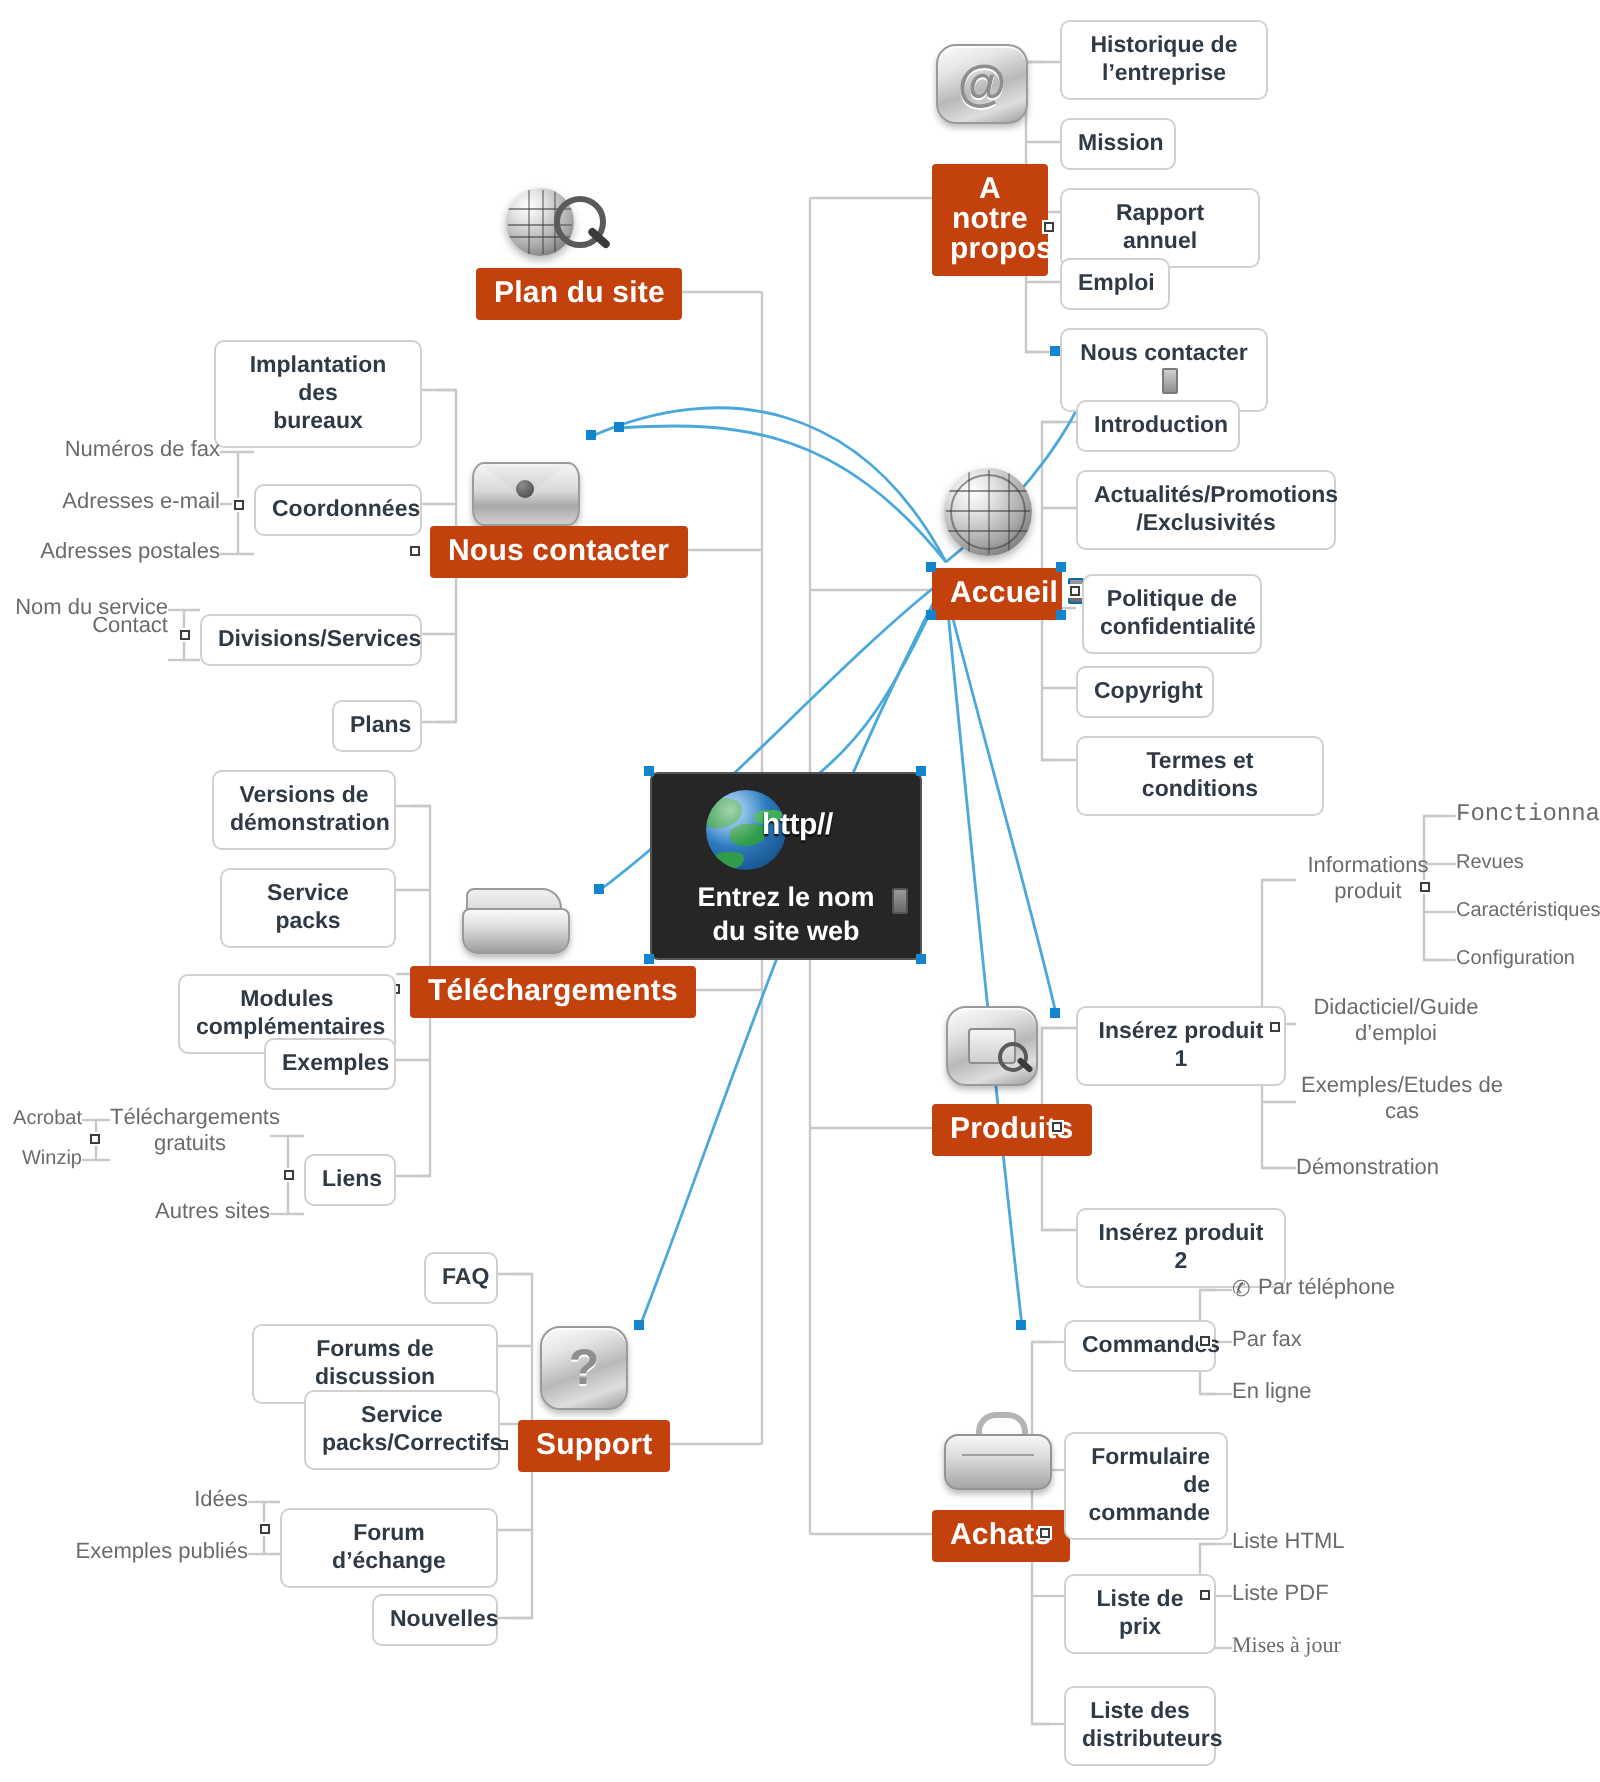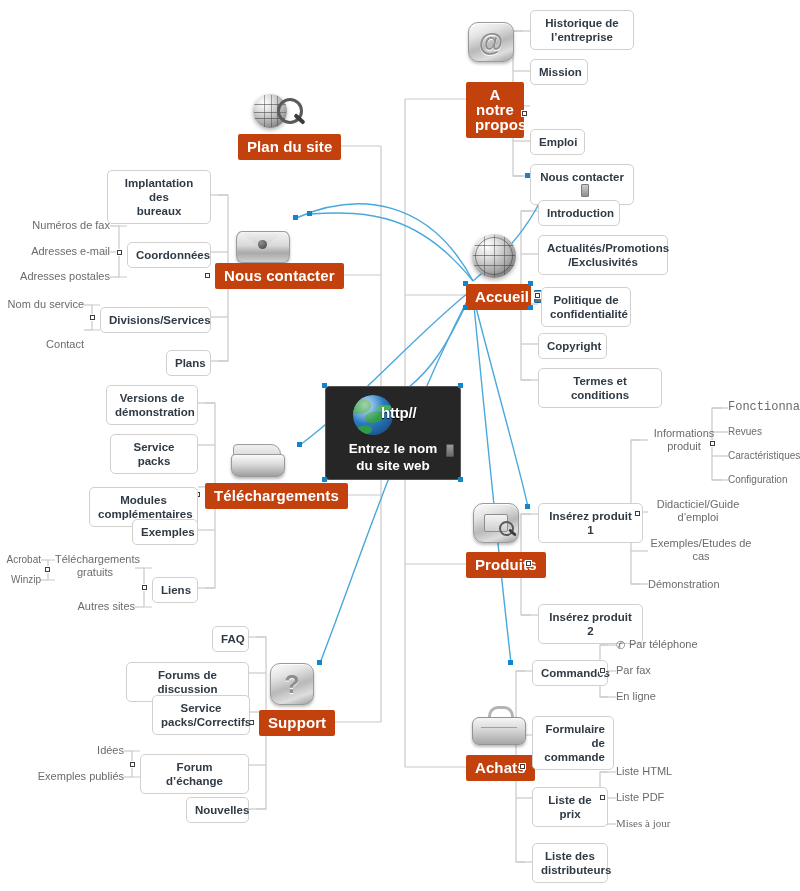--- a/index.html
+++ b/index.html
@@ -379,21 +379,21 @@
     </div>
   <div class="node n-plain r" style="left:10px;top:219px;width:100px;">Numéros de fax</div>
   <div class="node n-plain r" style="left:10px;top:245px;width:100px;">Adresses e-mail</div>
   <div class="node n-plain r" style="left:10px;top:270px;width:100px;">Adresses postales</div>
 
   <div class="node n-box" style="left:100px;top:307px;width:111px;">Divisions/Services</div>
   <div class="handle" style="left:89px;top:314px;">
       <i></i>
     </div>
   <div class="node n-plain r" style="left:0;top:298px;width:84px;">Nom du service</div>
-  <div class="node n-plain r" style="left:0;top:338px;width:84px;">Contact</div>
+  <div class="node n-plain r" style="left:0;top:307px;width:84px;">Contact</div>
 
   <div class="node n-box" style="left:166px;top:350px;width:45px;">Plans</div>
 
   <div class="folder" style="left:231px;top:441px;">
     <div class="back"></div>
       <div class="front"></div>
   </div>
   <div class="node n-main" style="left:205px;top:483px;">Téléchargements</div>
   <div class="handle" style="left:194px;top:491px;">
       <i></i>
@@ -458,20 +458,21 @@
   </div>
   <div class="handle" style="left:521px;top:110px;">
       <i></i>
     </div>
 
   <div class="node n-box" style="left:530px;top:10px;width:104px;">
     <div>Historique de</div>
     <div>l’entreprise</div>
   </div>
   <div class="node n-box" style="left:530px;top:59px;width:58px;">Mission</div>
+  <div class="node n-box" style="left:530px;top:94px;width:100px;">Rapport annuel</div>
   <div class="node n-box" style="left:530px;top:129px;width:55px;">Emploi</div>
   <div class="node n-box" style="left:530px;top:164px;width:104px;">
     <span>Nous contacter</span><span class="noteglyph"></span>
   </div>
 
   <div class="sphere" style="left:472px;top:234px;">
     <span class="lat" style="top:26%"></span>
       <span class="lat" style="top:48%"></span>
       <span class="lat" style="top:70%"></span>
     <span class="lon" style="left:28%"></span>

